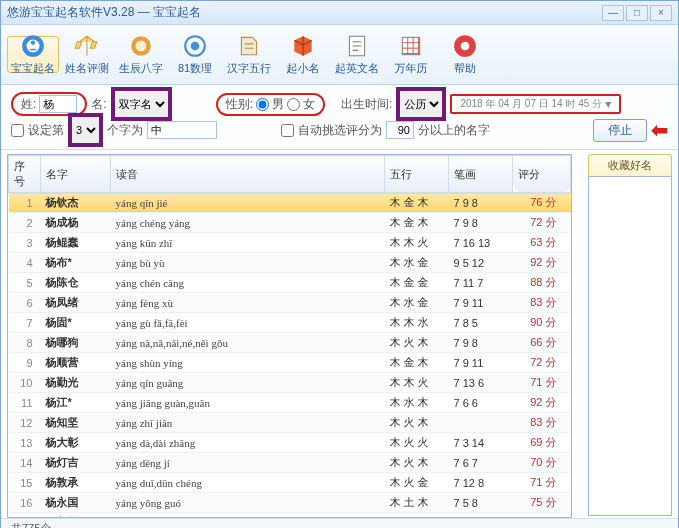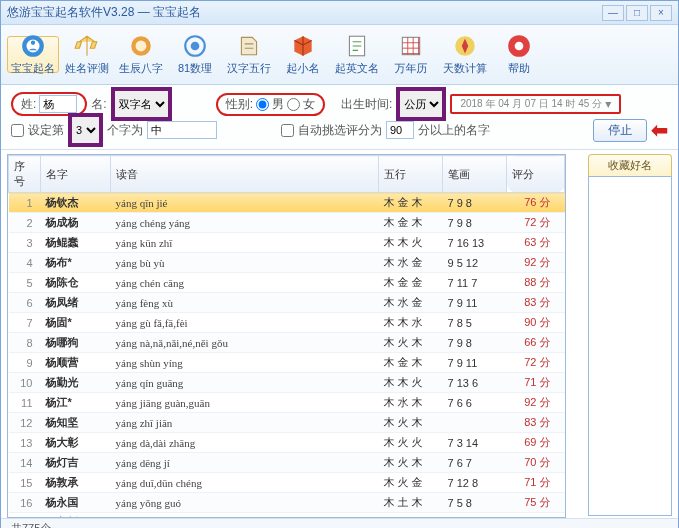--- a/index.html
+++ b/index.html
@@ -12,21 +12,21 @@
 .tbtn{width:52px;display:flex;flex-direction:column;align-items:center;justify-content:center;font-size:11px;color:#2a5a9e;border:1px solid transparent;border-radius:3px;cursor:pointer}
 .tbtn.active{background:linear-gradient(#fef9e8,#fceec0);border-color:#e8c060}
 .tbtn .ico{width:28px;height:28px;border-radius:4px;margin-bottom:2px;display:flex;align-items:center;justify-content:center}
 .form{padding:6px 10px;background:#fdfefe;border-bottom:1px solid #d4e0ee;font-size:12px;color:#555}
 .row{display:flex;align-items:center;gap:4px;height:26px}
 .row input[type=text]{height:18px;border:1px solid #a8c4e4;padding:0 3px;font-size:11px}
 .row select{height:34px;border:4px solid #701a75;font-size:11px}
 .ring{border:2px solid #d62020;border-radius:14px;padding:1px 8px;display:inline-flex;align-items:center;gap:3px}
 .btn{background:linear-gradient(#fefefe,#e6eefa);border:1px solid #7aa5d6;border-radius:3px;padding:2px 14px;font-size:12px;color:#2a5a9e;cursor:pointer}
 .arrow{color:#d62020;font-size:20px;font-weight:bold}
-.main{display:flex;height:368px;padding:4px 6px 0 6px;gap:22px}
+.main{display:flex;height:368px;padding:4px 6px 0 6px;gap:16px}
 .tablewrap{flex:1;border:1px solid #9cb8dc;overflow-y:scroll;overflow-x:hidden;background:#fff}
 table{width:100%;border-collapse:collapse;font-size:11px}
 th{background:linear-gradient(#fcfdfe,#e8eff9);border:1px solid #d0dcec;text-align:left;padding:3px 5px;color:#333;font-weight:normal;position:sticky;top:0}
 td{border-bottom:1px solid #eef2f8;padding:2px 5px;color:#333;height:18px}
 tr.sel td{background:linear-gradient(#ffe8a8,#ffd668)}
 tr:nth-child(even):not(.sel) td{background:#fafcfe}
 td.idx{color:#888;text-align:right;padding-right:8px}
 td.nm{color:#333;font-weight:bold}
 td.py{font-family:serif;color:#444}
 td.sc{color:#c03030;text-align:right;padding-right:14px}
@@ -114,29 +114,20 @@
         <span>起英文名</span>
       </div>
       <div class="tbtn">
         <div class="ico">
           <svg viewBox="0 0 24 24">
             <rect x="4" y="4" width="16" height="16" fill="#fff" stroke="#888"></rect>
             <path d="M4 9h16M4 14h16M4 19h16M9 4v16M14 4v16M19 4v16" stroke="#d04040" stroke-width="0.8"></path>
           </svg>
         </div>
         <span>万年历</span>
-      </div>
-      <div class="tbtn">
-        <div class="ico">
-          <svg viewBox="0 0 24 24">
-            <circle cx="12" cy="12" r="9" fill="#f0d060"></circle>
-            <path d="M12 5l3 7-3 7-3-7z" fill="#d04040"></path>
-          </svg>
-        </div>
-        <span>天数计算</span>
       </div>
       <div class="tbtn">
         <div class="ico">
           <svg viewBox="0 0 24 24">
             <circle cx="12" cy="12" r="10" fill="#e04040"></circle>
             <circle cx="12" cy="12" r="4" fill="#fff"></circle>
           </svg>
         </div>
         <span>帮助</span>
       </div>
@@ -168,21 +159,21 @@
   </div>
   <div class="row">
    <input type="checkbox" style="">
    <span>设定第</span>
    <select><option>3</option></select>
    <span>个字为</span>
    <input type="text" style="width: 70px;" value="中">
    <span style="width:56px"></span>
    <input type="checkbox" style="">
    <span>自动挑选评分为</span>
-   <input type="text" style="width: 28px; text-align: left;" value="90">
+   <input type="text" style="width: 28px; text-align: right;" value="90">
    <span>分以上的名字</span>
    <span style="flex:1"></span>
    <button class="btn">停止</button>
    <span class="arrow">⬅</span>
   </div>
  </div>
 
  <div class="main">
   <div class="tablewrap">
    <table>

